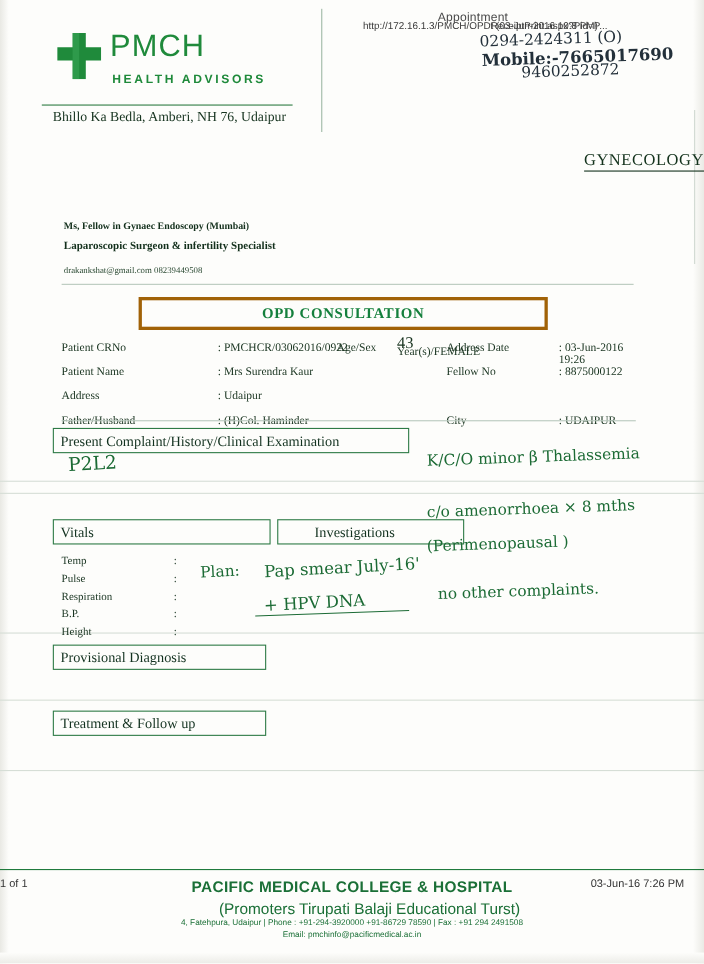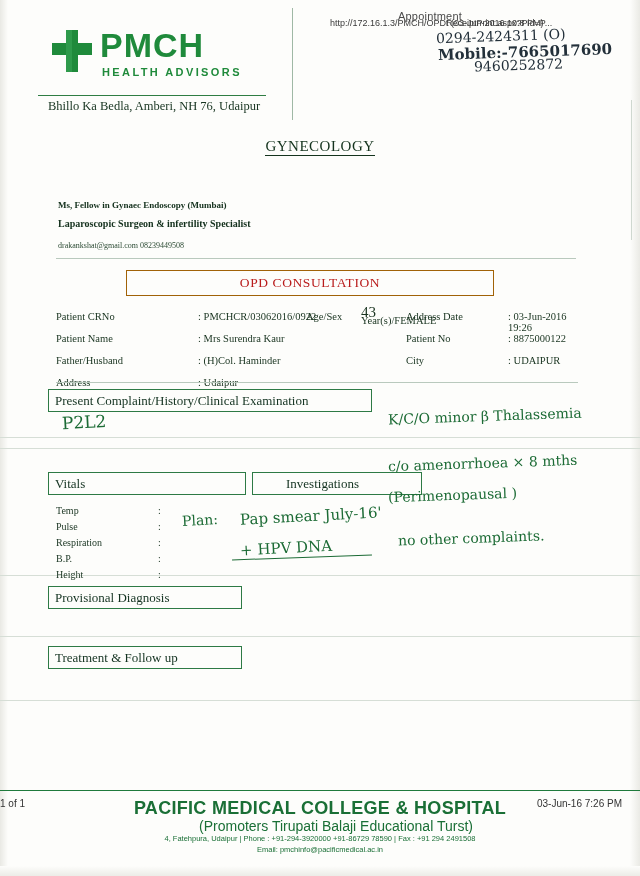--- a/index.html
+++ b/index.html
@@ -102,22 +102,22 @@
   }
   .logo-cross {
     position: absolute;
     left: 0; top: 2px;
     width: 40px; height: 42px;
   }
   .brand {
     position: absolute;
     left: 48px; top: -2px;
     font-family: "Liberation Sans", sans-serif;
-    font-size: 34px;
-    font-weight: bold;
+    font-size: 28px;
+    font-weight: normal;
     color: #1f8a3b;
     letter-spacing: 1px;
   }
   .brand-sub {
     position: absolute;
     left: 50px; top: 38px;
     font-family: Liberation Sans, sans-serif;
     font-size: 11px;
     font-weight: bold;
     color: #1f8a3b;
@@ -151,21 +151,21 @@
     left: 631px; top: 100px;
     height: 140px;
     border-left: 1px solid #cfd8d0;
   }
 
   
   .dept {
     position: absolute;
     left: 0; top: 138px;
     width: 640px;
-    text-align: center;
+    text-align: right;
     font-size: 15px;
     font-family: "Liberation Serif", serif;
     color: #14331d;
     letter-spacing: .5px;
   }
   .dept span { border-bottom: 1px solid #14331d; padding-bottom: 1px; }
 
   
   .doc-name {
     position: absolute;
@@ -199,27 +199,27 @@
     left: 56px; top: 258px;
     width: 520px;
     border-top: 1px solid #b9c9bd;
   }
 
   
   .opd-box {
     position: absolute;
     left: 126px; top: 270px;
     width: 366px; height: 24px;
-    border: 1px solid #a16207;
+    border: 3px solid #a16207;
     display: flex;
     align-items: center;
     justify-content: center;
     font-size: 13.5px;
-    font-weight: normal;
-    color: #b91c1c;
+    font-weight: bold;
+    color: #15803d;
     letter-spacing: .6px;
   }
 
   
   .pt-table {
     position: absolute;
     left: 56px; top: 308px;
     width: 522px;
     font-size: 10.5px;
     color: #18331f;
@@ -308,21 +308,21 @@
     left: 0; top: 790px;
     width: 640px;
     border-top: 1.5px solid #1f7a3c;
   }
   .footer-title {
     position: absolute;
     left: 0; top: 798px;
     width: 640px;
     text-align: center;
     font-family: "Liberation Sans", sans-serif;
-    font-size: 18px;
+    font-size: 14px;
     font-weight: bold;
     color: #1a6f36;
     letter-spacing: .3px;
   }
   .footer-sub {
     position: absolute;
     left: 0; top: 818px;
     width: 640px;
     text-align: center;
     font-family: "Liberation Sans", sans-serif;
@@ -409,32 +409,32 @@
       <span class="pt-col">: PMCHCR/03062016/0922</span>
       <span class="pt-agelbl">Age/Sex</span>
       <span class="pt-ageval">43</span>
       <span class="pt-ageval2">Year(s)/FEMALE</span>
       <span class="pt-lbl2">Address Date</span>
       <span class="pt-col2">: 03-Jun-2016 19:26</span>
     </div>
     <div class="pt-row">
       <span class="pt-lbl">Patient Name</span>
       <span class="pt-col">: Mrs Surendra Kaur</span>
-      <span class="pt-lbl2">Patient No</span>
+      <span class="pt-lbl2">Fellow No</span>
       <span class="pt-col2">: 8875000122</span>
+    </div>
+    <div class="pt-row">
+      <span class="pt-lbl">Address</span>
+      <span class="pt-col">: Udaipur</span>
     </div>
     <div class="pt-row">
       <span class="pt-lbl">Father/Husband</span>
       <span class="pt-col">: (H)Col. Haminder</span>
       <span class="pt-lbl2">City</span>
       <span class="pt-col2">: UDAIPUR</span>
-    </div>
-    <div class="pt-row">
-      <span class="pt-lbl">Address</span>
-      <span class="pt-col">: Udaipur</span>
     </div>
     <div class="pt-underline"></div>
   </div>
 
   <div class="sec-box" id="sec-vitals">Vitals</div>
   <div class="sec-box" id="sec-complaint">Present Complaint/History/Clinical Examination</div>
   <div class="sec-box" id="sec-invest">Investigations</div>
   <div class="sec-box" id="sec-treat">Treatment &amp; Follow up</div>
   <div class="sec-box" id="sec-prov">Provisional Diagnosis</div>
 

